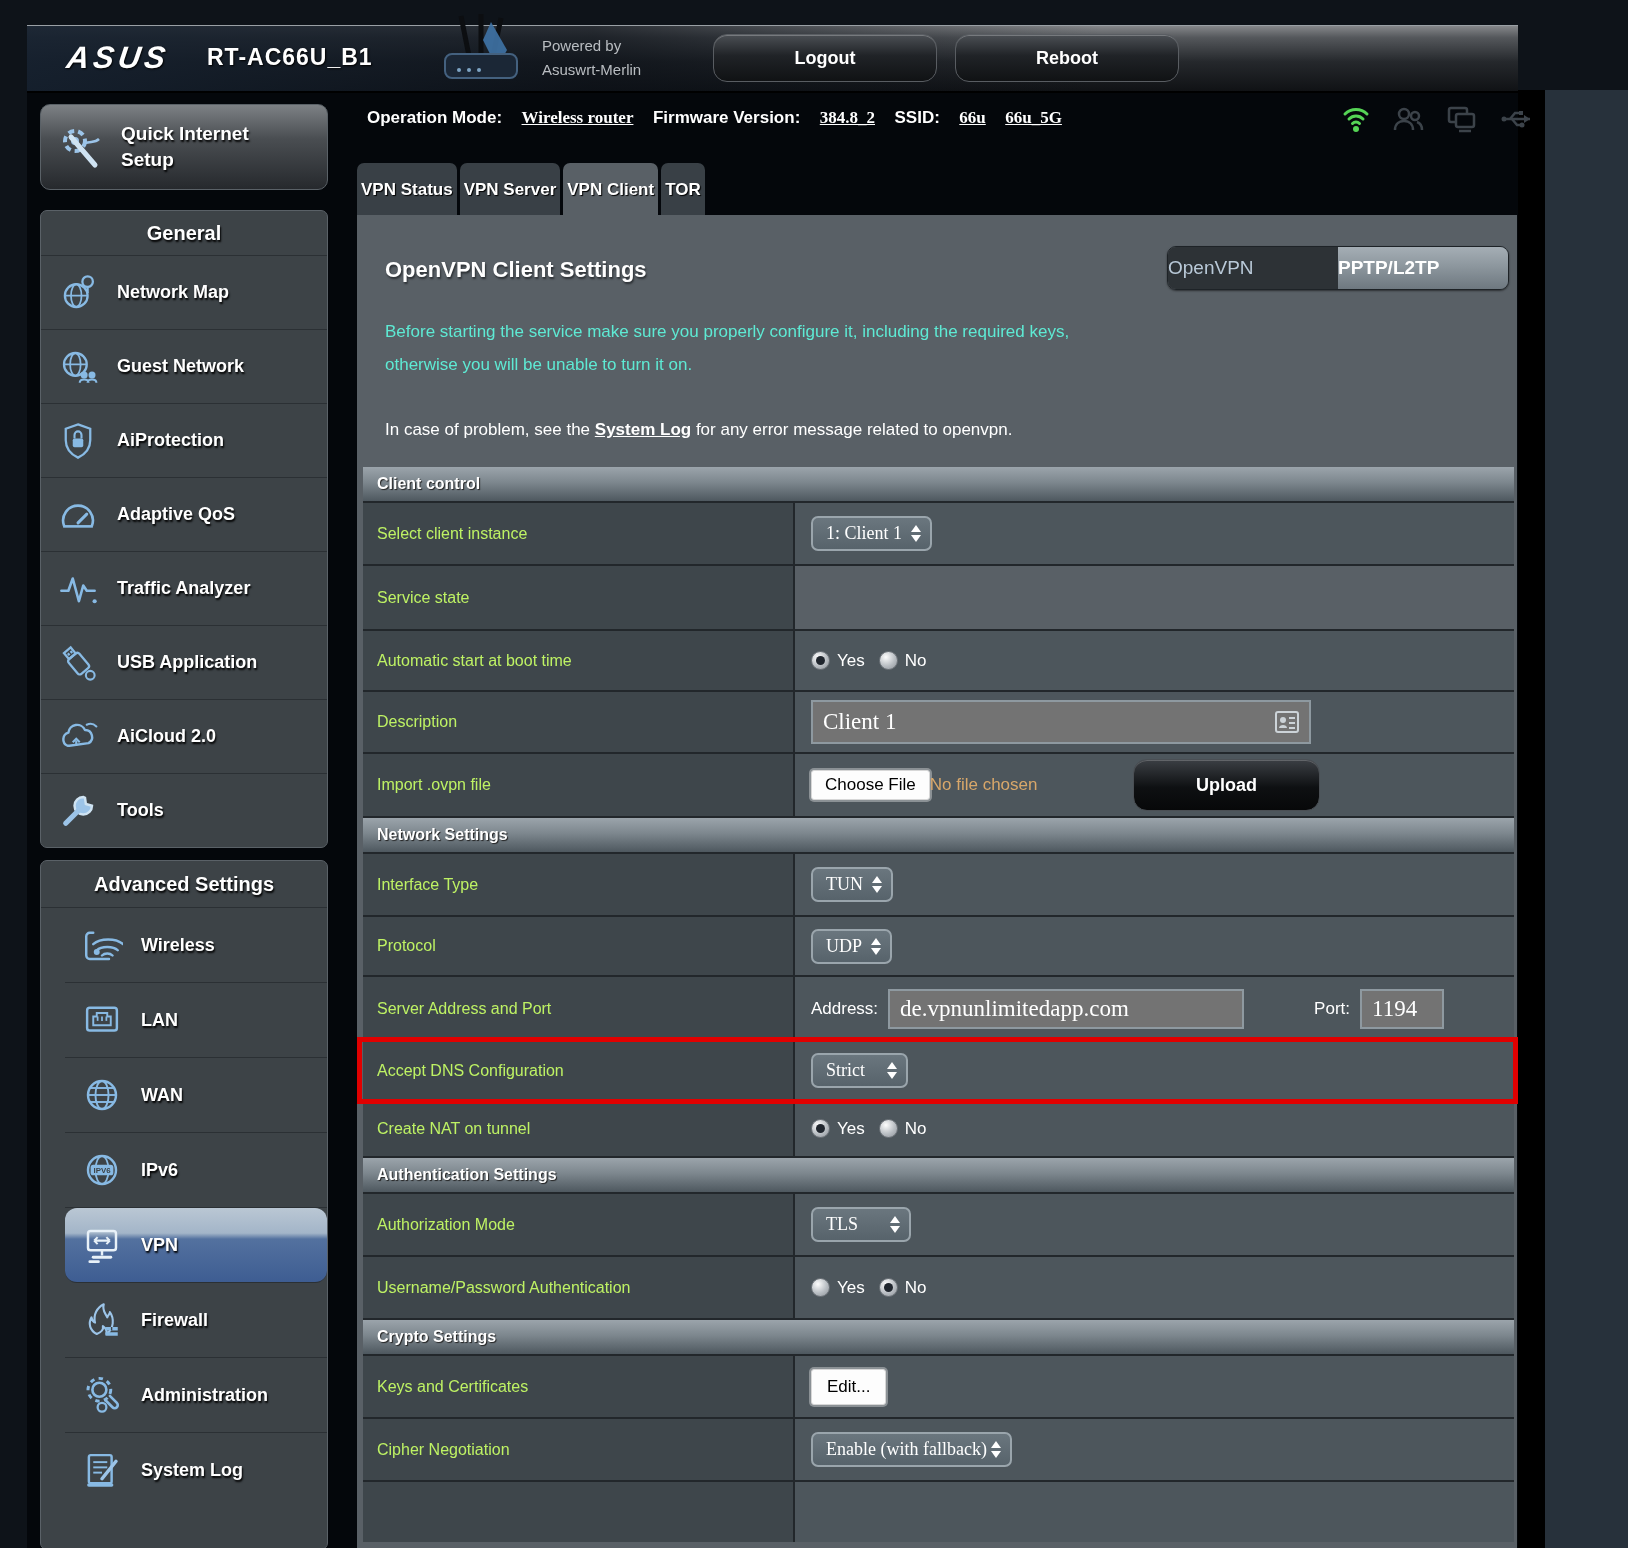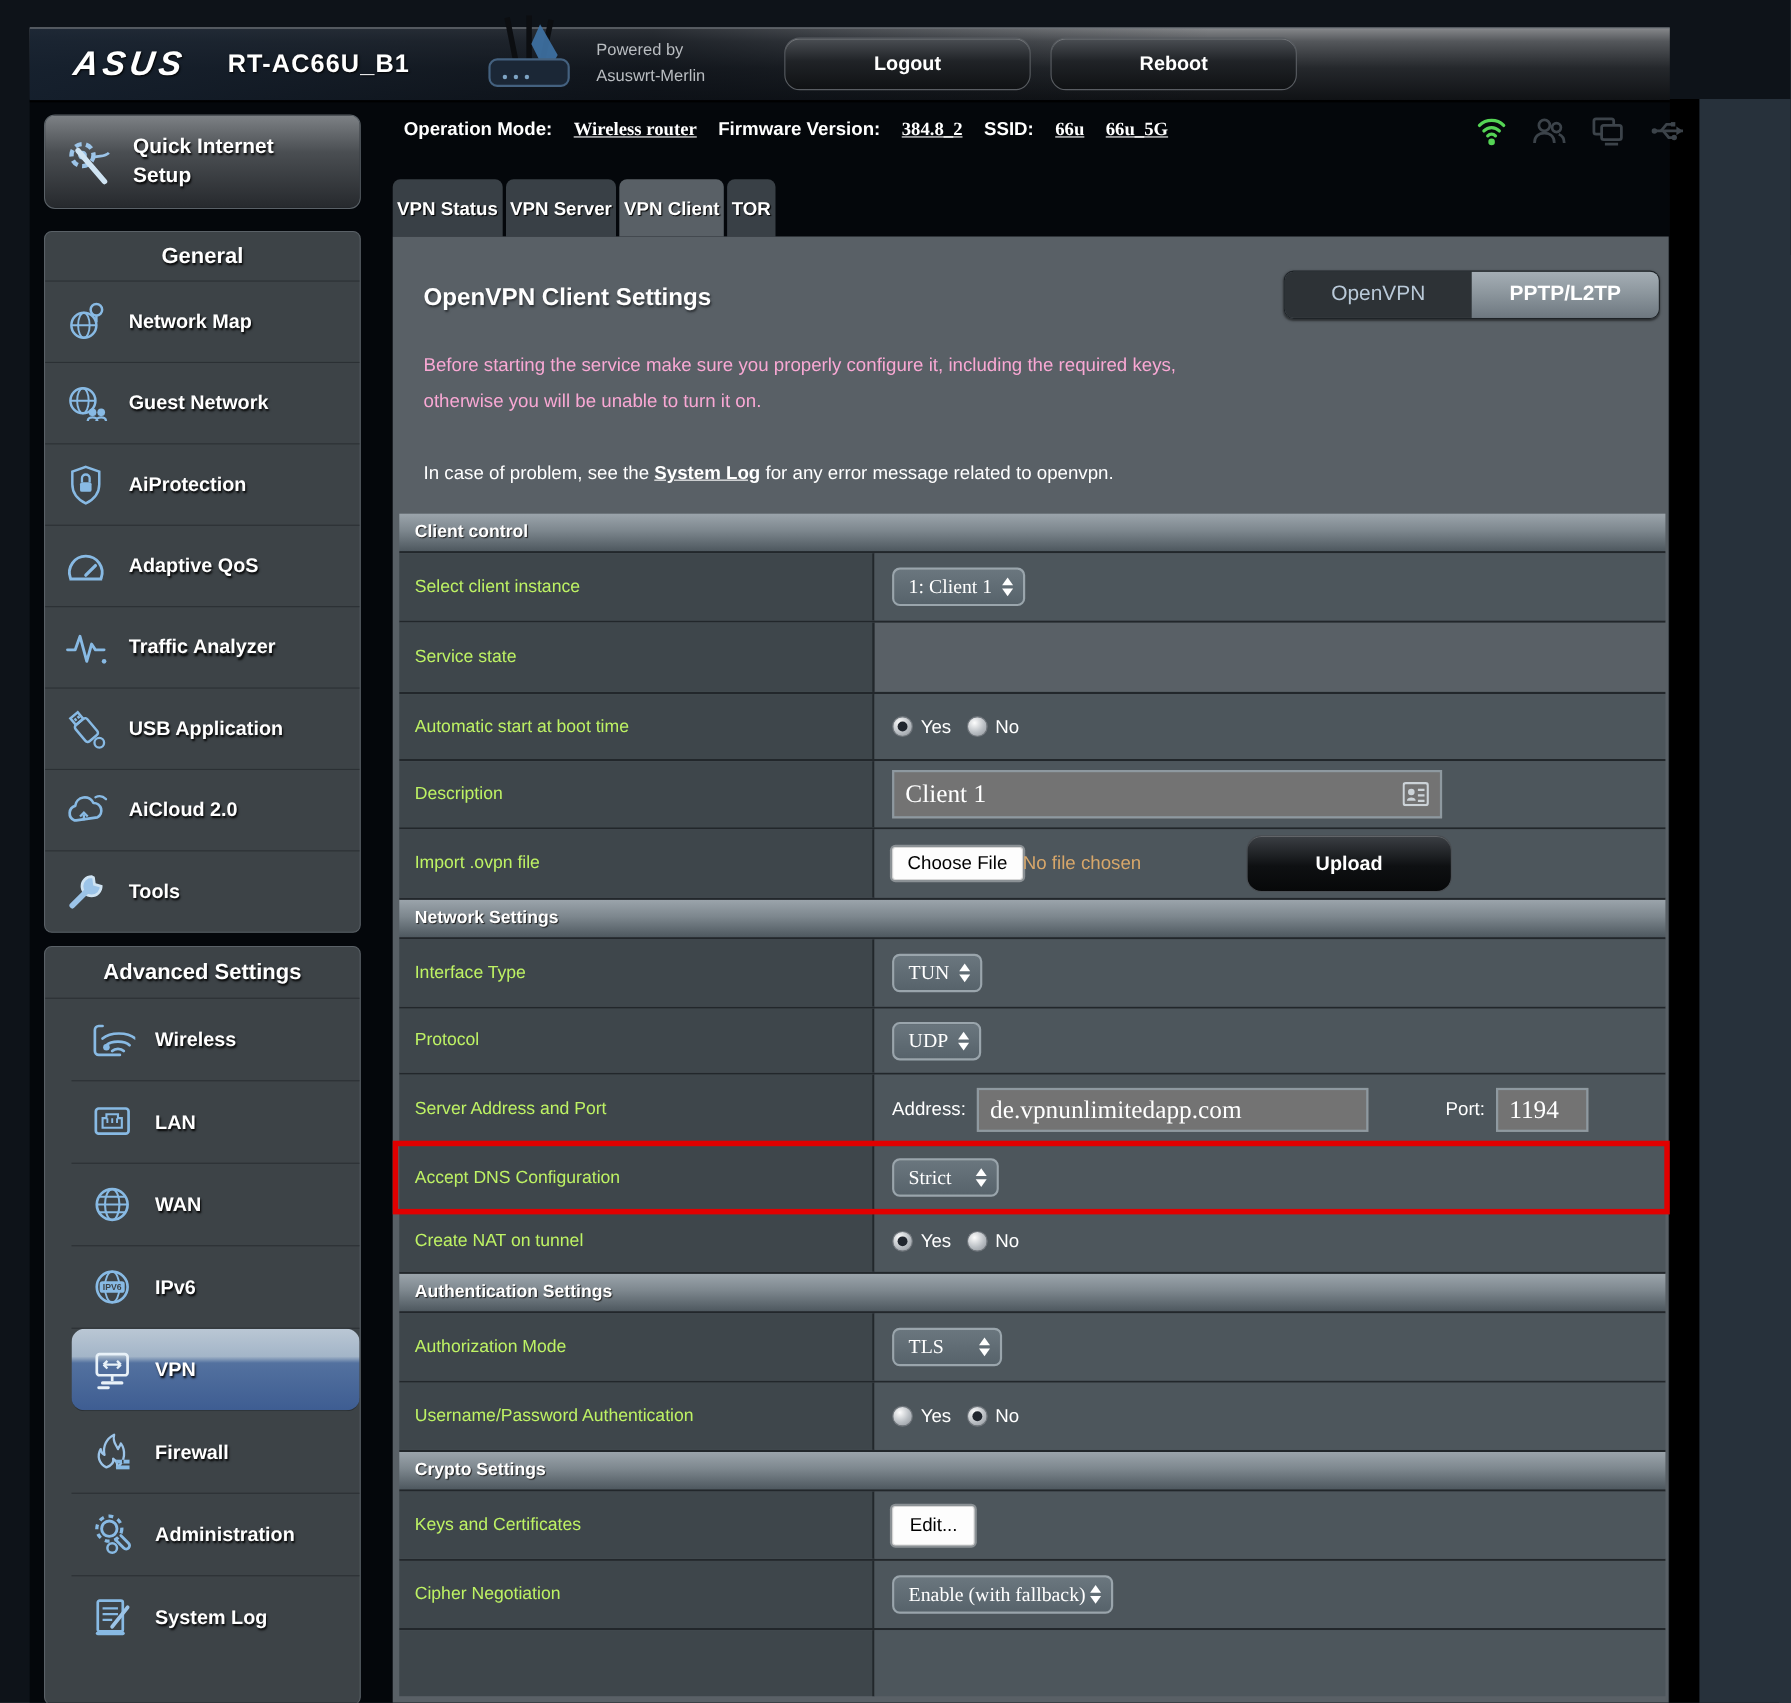--- a/index.html
+++ b/index.html
@@ -75,24 +75,24 @@
   #tabs{left:357px;top:163px;display:flex;}
   .tab{height:52px;line-height:54px;padding:0 4px;margin-right:3px;color:#fff;font-weight:bold;font-size:17px;
     background:#394046;border-radius:7px 7px 0 0;cursor:pointer;text-shadow:1px 1px 1px #000;}
   .tab.active{background:#596066;}
 
   
   #panel{left:357px;top:215px;width:1160px;height:1333px;background:#596066;}
   #panel-title{left:28px;top:42px;color:#fff;font-size:22px;font-weight:bold;text-shadow:1px 2px 2px #2b2f33;}
   #mode-toggle{right:8px;top:31px;height:42px;display:flex;border:1px solid #1e2327;border-radius:9px;overflow:hidden;
     box-shadow:0 1px 2px rgba(0,0,0,.5);}
-  .mode-opt{width:170px;line-height:42px;text-align:center;font-size:19px;cursor:pointer;
+  .mode-opt{width:170px;line-height:42px;text-align:left;font-size:19px;cursor:pointer;
     background:linear-gradient(180deg,#a5aeb5 0%,#8d979e 45%,#6e7880 100%);color:#fff;font-weight:bold;}
   .mode-opt.checked{background:#2d3236;color:#b9c9d8;font-weight:normal;}
-  #intro{left:28px;top:100px;width:900px;color:#f9a8d4;font-size:17px;line-height:33px;}
+  #intro{left:28px;top:100px;width:900px;color:#5eead4;font-size:17px;line-height:33px;}
   #note{left:28px;top:205px;color:#fff;font-size:17px;}
   #note .syslink{font-weight:bold;text-decoration:underline;cursor:pointer;}
 
   
   #settings-table{left:6px;top:252px;width:1151px;}
   .thead{height:36px;display:flex;align-items:center;padding-left:14px;box-sizing:border-box;
     color:#fff;font-weight:bold;font-size:16px;text-shadow:1px 1px 1px #222;
     background:linear-gradient(180deg,#9ba4ab 0%,#7d878e 45%,#4e585f 100%);
     border-bottom:2px solid #22272b;}
   .trow{display:flex;border-bottom:2px solid #22272b;box-sizing:border-box;position:relative;}

